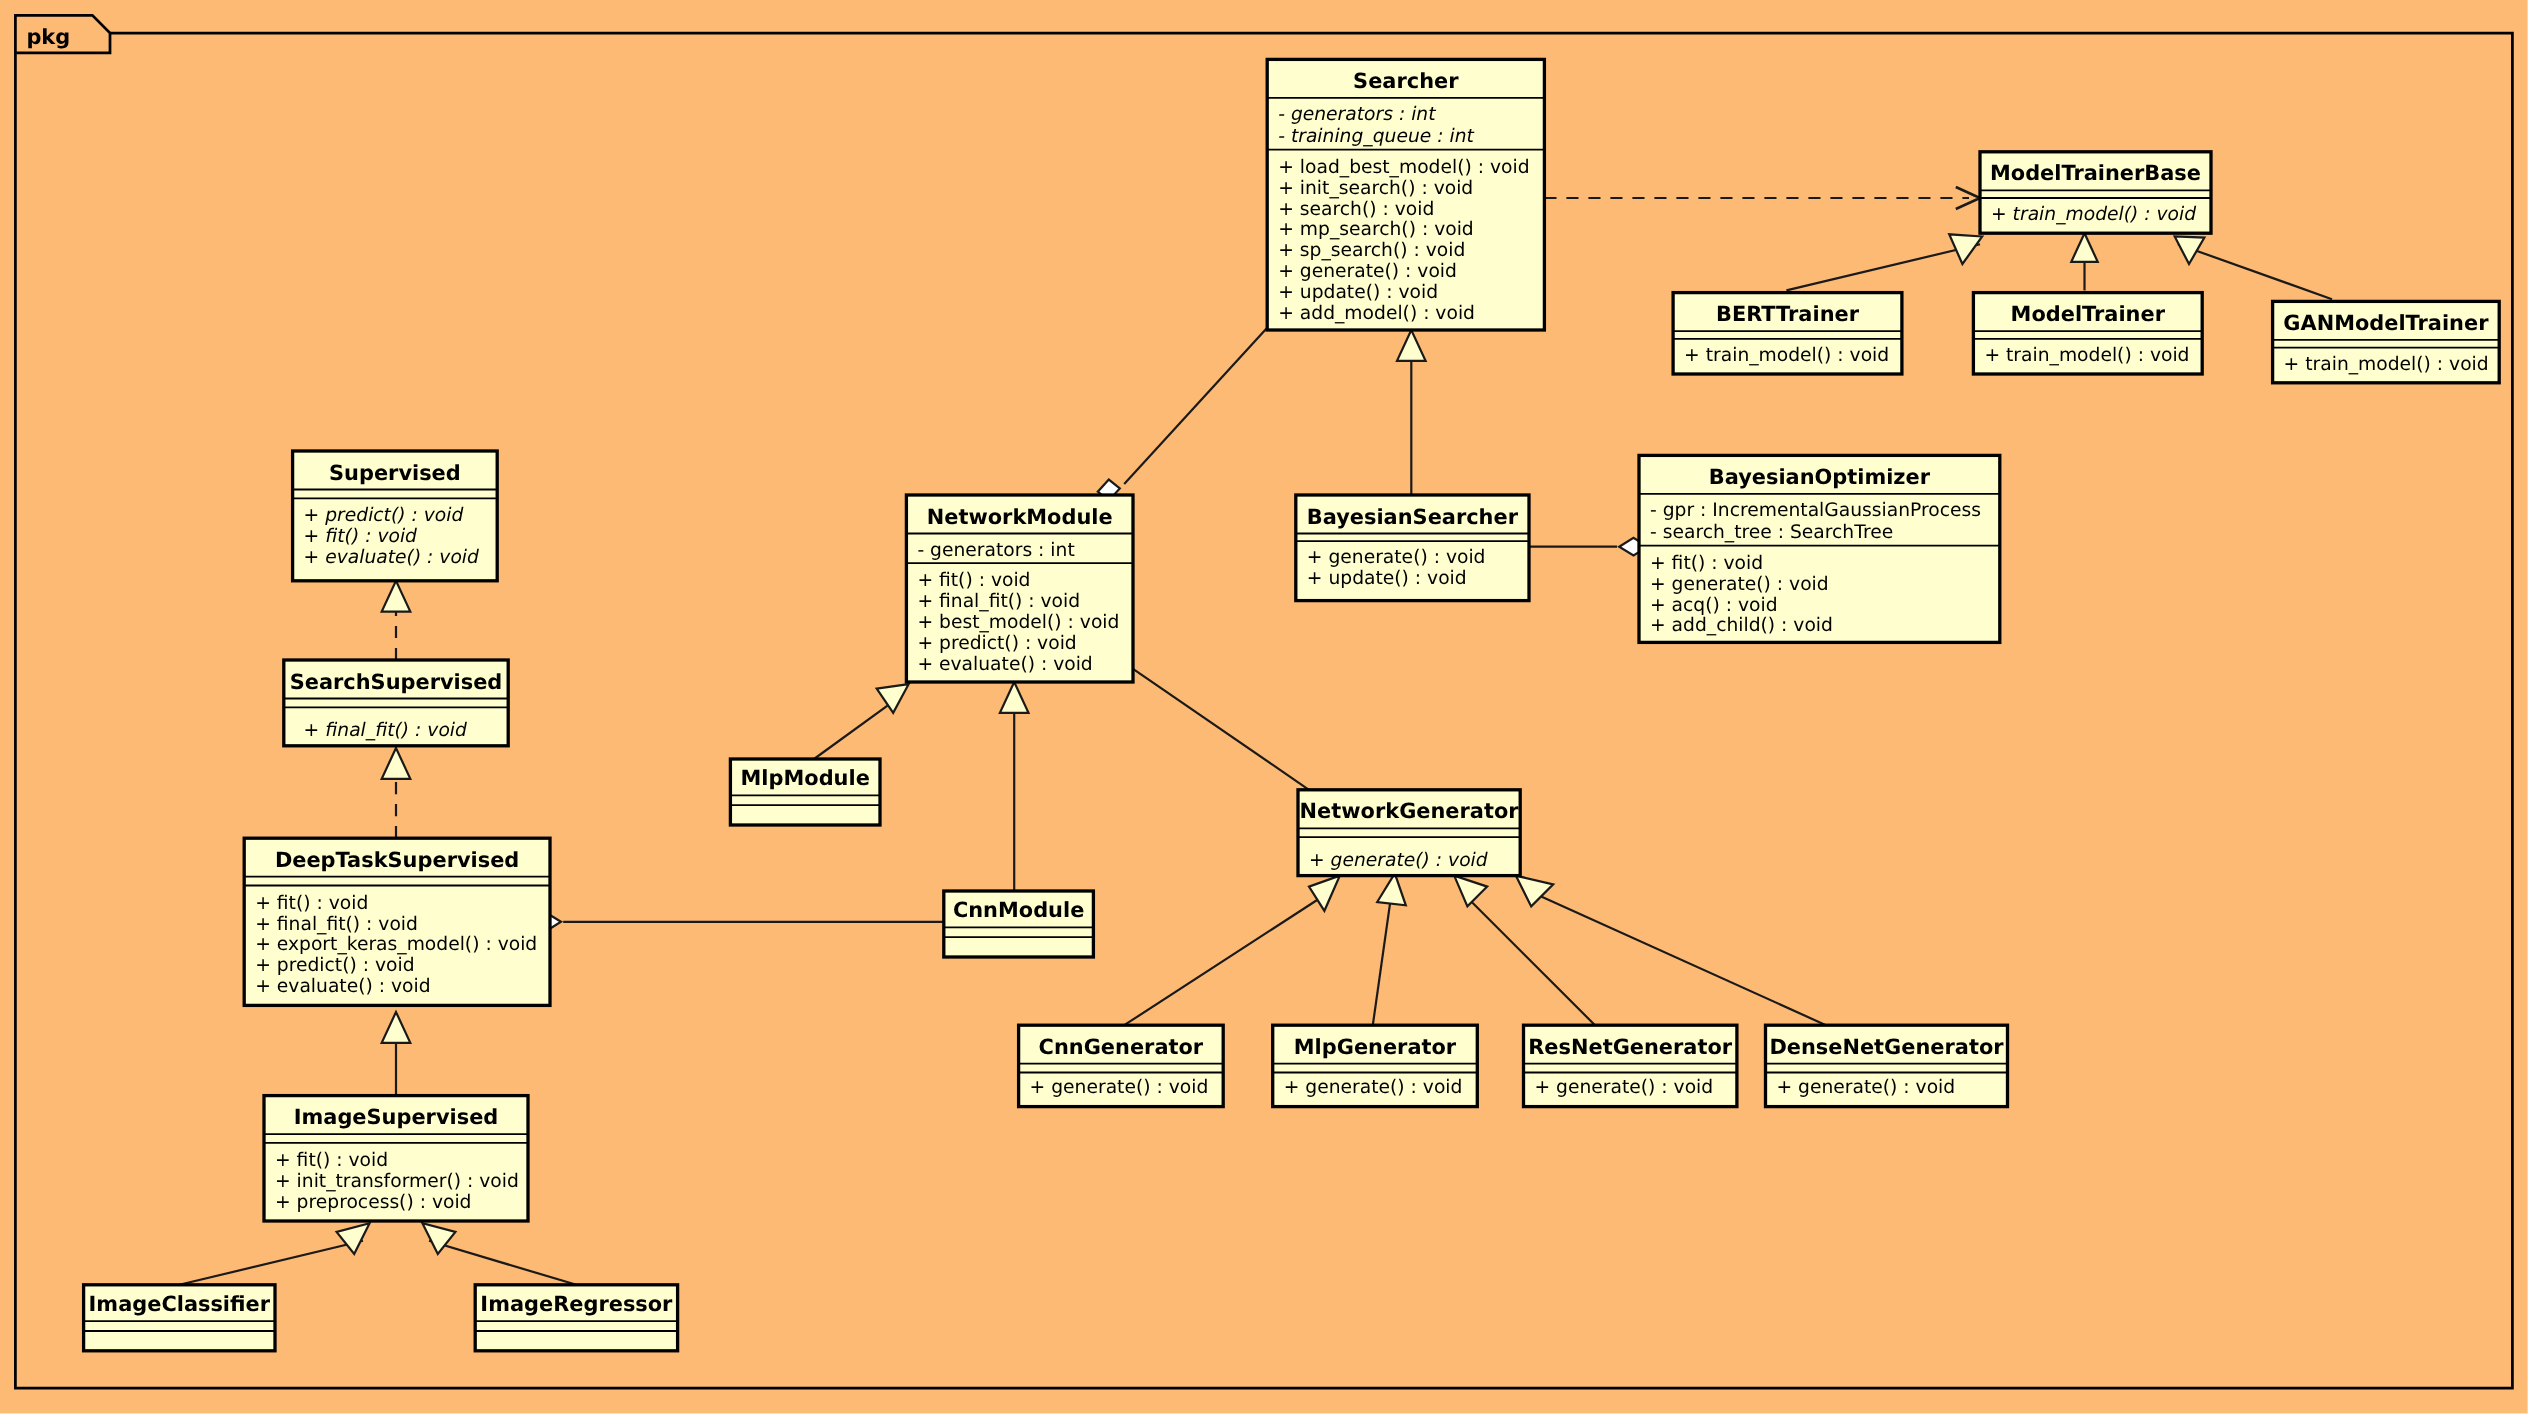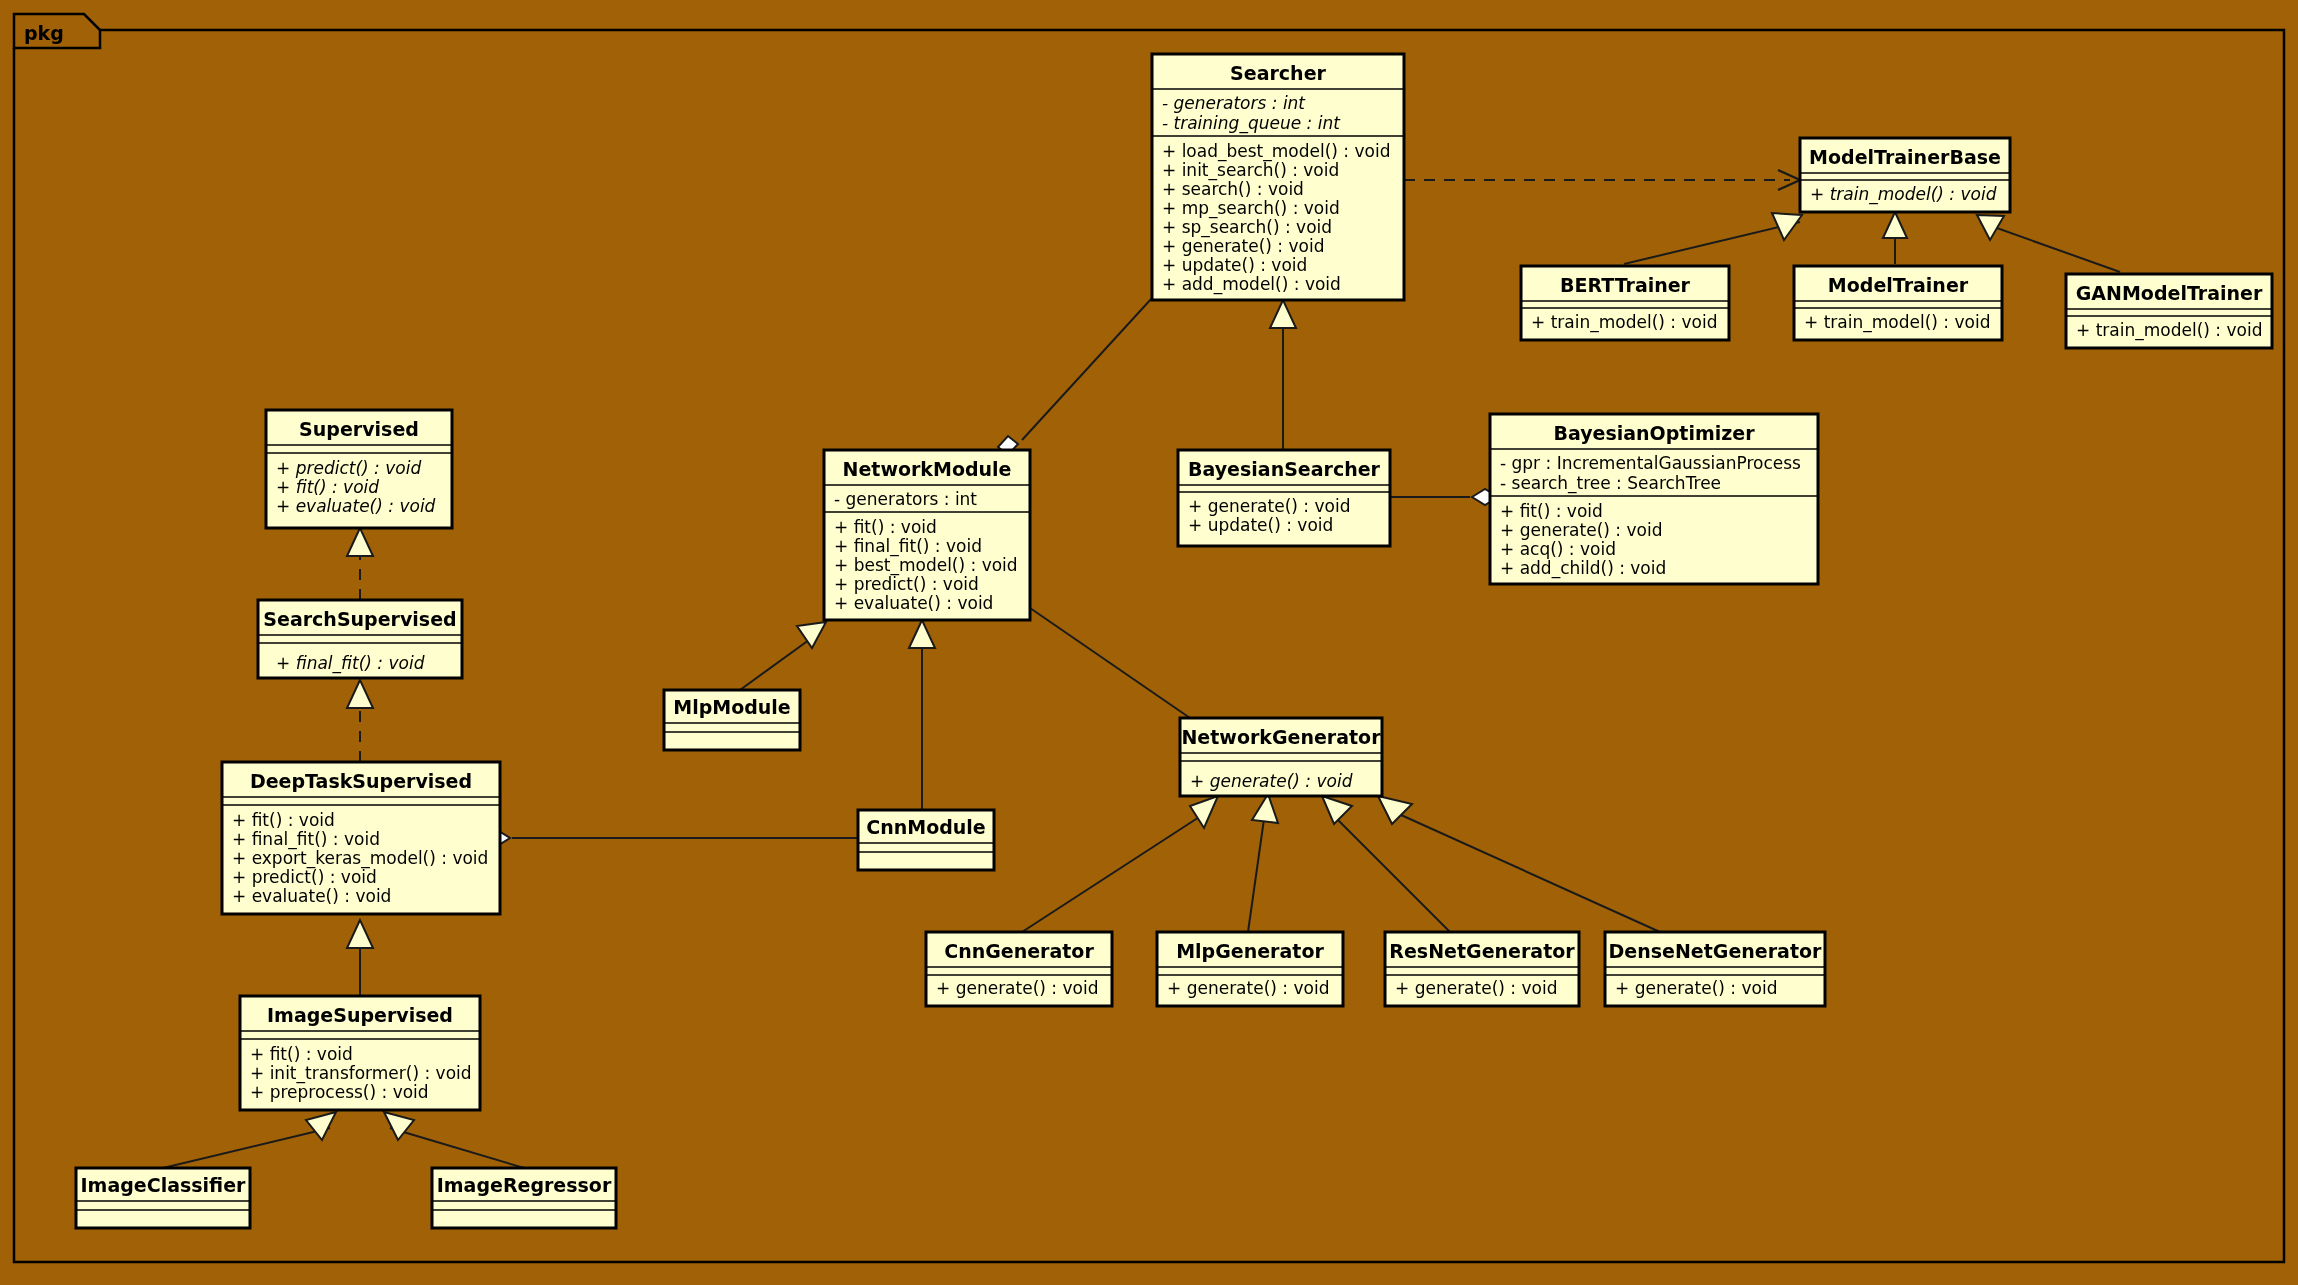--- a/index.html
+++ b/index.html
@@ -4,21 +4,21 @@
 <style>
   html, body {
     margin: 0;
     padding: 0;
     background: #FFFFFF;
   }
   #diagram-root {
     position: relative;
     width: 2298px;
     height: 1285px;
-    background: #a16207;
+    background: #fdba74;
     font-family: "DejaVu Sans", sans-serif;
   }
   svg { display: block; }
   .cls-title {
     font-family: "DejaVu Sans", sans-serif;
     font-size: 19px;
     font-weight: bold;
     fill: #000000;
   }
   .cls-member {

